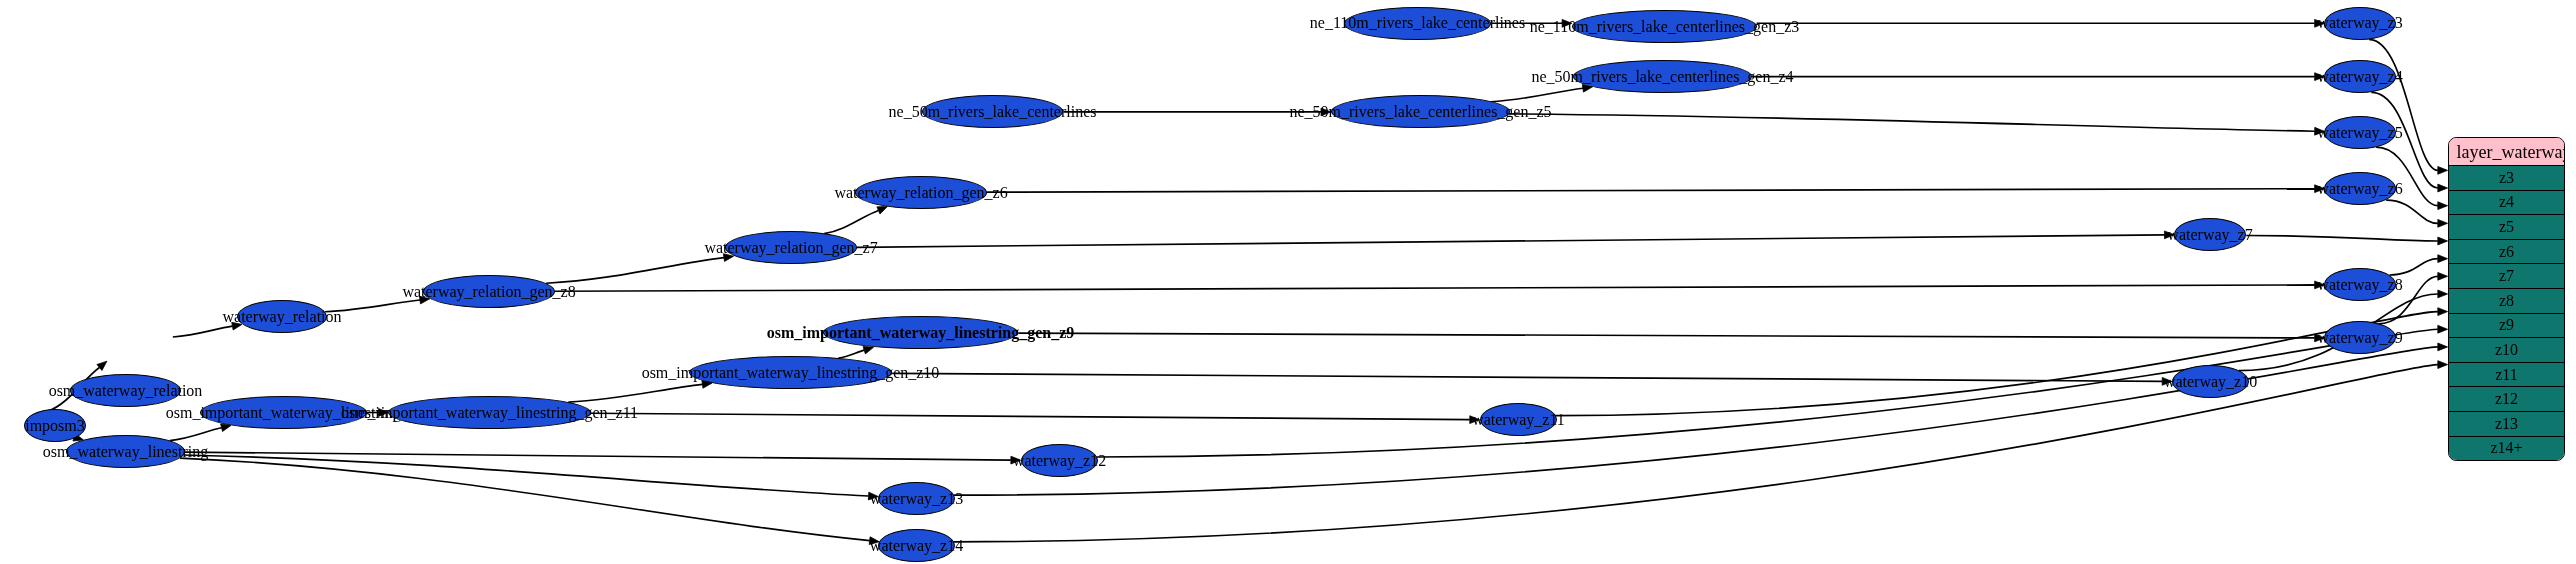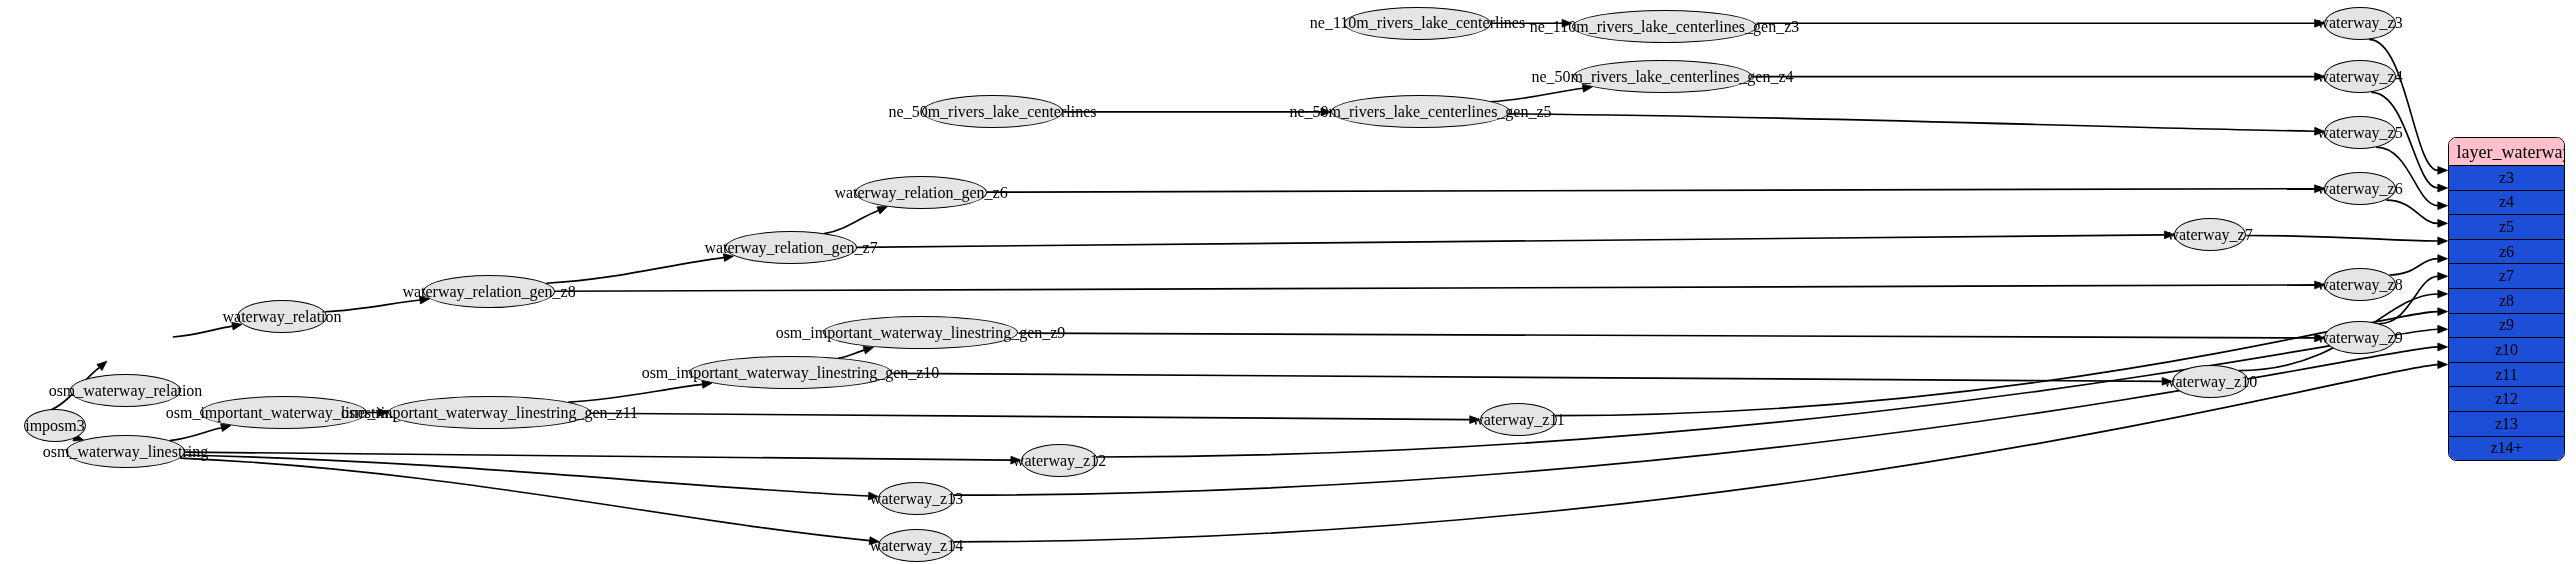--- a/index.html
+++ b/index.html
@@ -33,21 +33,21 @@
     stroke-width: 1px;
   }
   .node {
     position: absolute;
     display: flex;
     align-items: center;
     justify-content: center;
     box-sizing: border-box;
     border: 1.7px solid #000000;
     border-radius: 50%;
-    background: #e5e5e5;
+    background: #1d4ed8;
     color: #000000;
     white-space: nowrap;
     font-size: 16px;
     line-height: 1;
     font-family: "Liberation Serif", serif;
     z-index: 5;
   }
   .table-node {
     position: absolute;
     box-sizing: border-box;
@@ -67,21 +67,21 @@
     background: #ffc0cb;
     font-family: "Liberation Serif", serif;
   }
   .table-row {
     box-sizing: border-box;
     text-align: center;
     font-size: 16px;
     line-height: 1;
     padding: 3.8px 7.5px 3.8px 7.5px;
     border-bottom: 1.7px solid #000000;
-    background: #1d4ed8;
+    background: #0f766e;
     font-family: "Liberation Serif", serif;
   }
   .table-row:last-child {
     border-bottom: none;
   }
 </style>
 </head>
 <body>
 
 <div id="canvas">
@@ -185,21 +185,21 @@
       </div>
       <div class="node" style="left: 200px; top: 396px; width: 167px; height: 33px;">
         <span>osm_important_waterway_linestring</span>
       </div>
       <div class="node" style="left: 388px; top: 396px; width: 203px; height: 33px;">
         <span>osm_important_waterway_linestring_gen_z11</span>
       </div>
       <div class="node" style="left: 689px; top: 356px; width: 203px; height: 33px;">
         <span>osm_important_waterway_linestring_gen_z10</span>
       </div>
-      <div class="node" style="left: 823px; top: 316px; width: 195px; height: 33px;">
+      <div class="node" style="left: 823px; top: 316px; width: 195px; height: 33px; font-weight: bold;">
         <span>osm_important_waterway_linestring_gen_z9</span>
       </div>
       <div class="node" style="left: 1344px; top: 6.8px; width: 147px; height: 33px;">
         <span>ne_110m_rivers_lake_centerlines</span>
       </div>
       <div class="node" style="left: 1572px; top: 10px; width: 185px; height: 33px;">
         <span>ne_110m_rivers_lake_centerlines_gen_z3</span>
       </div>
       <div class="node" style="left: 922px; top: 95px; width: 141px; height: 33px;">
         <span>ne_50m_rivers_lake_centerlines</span>

